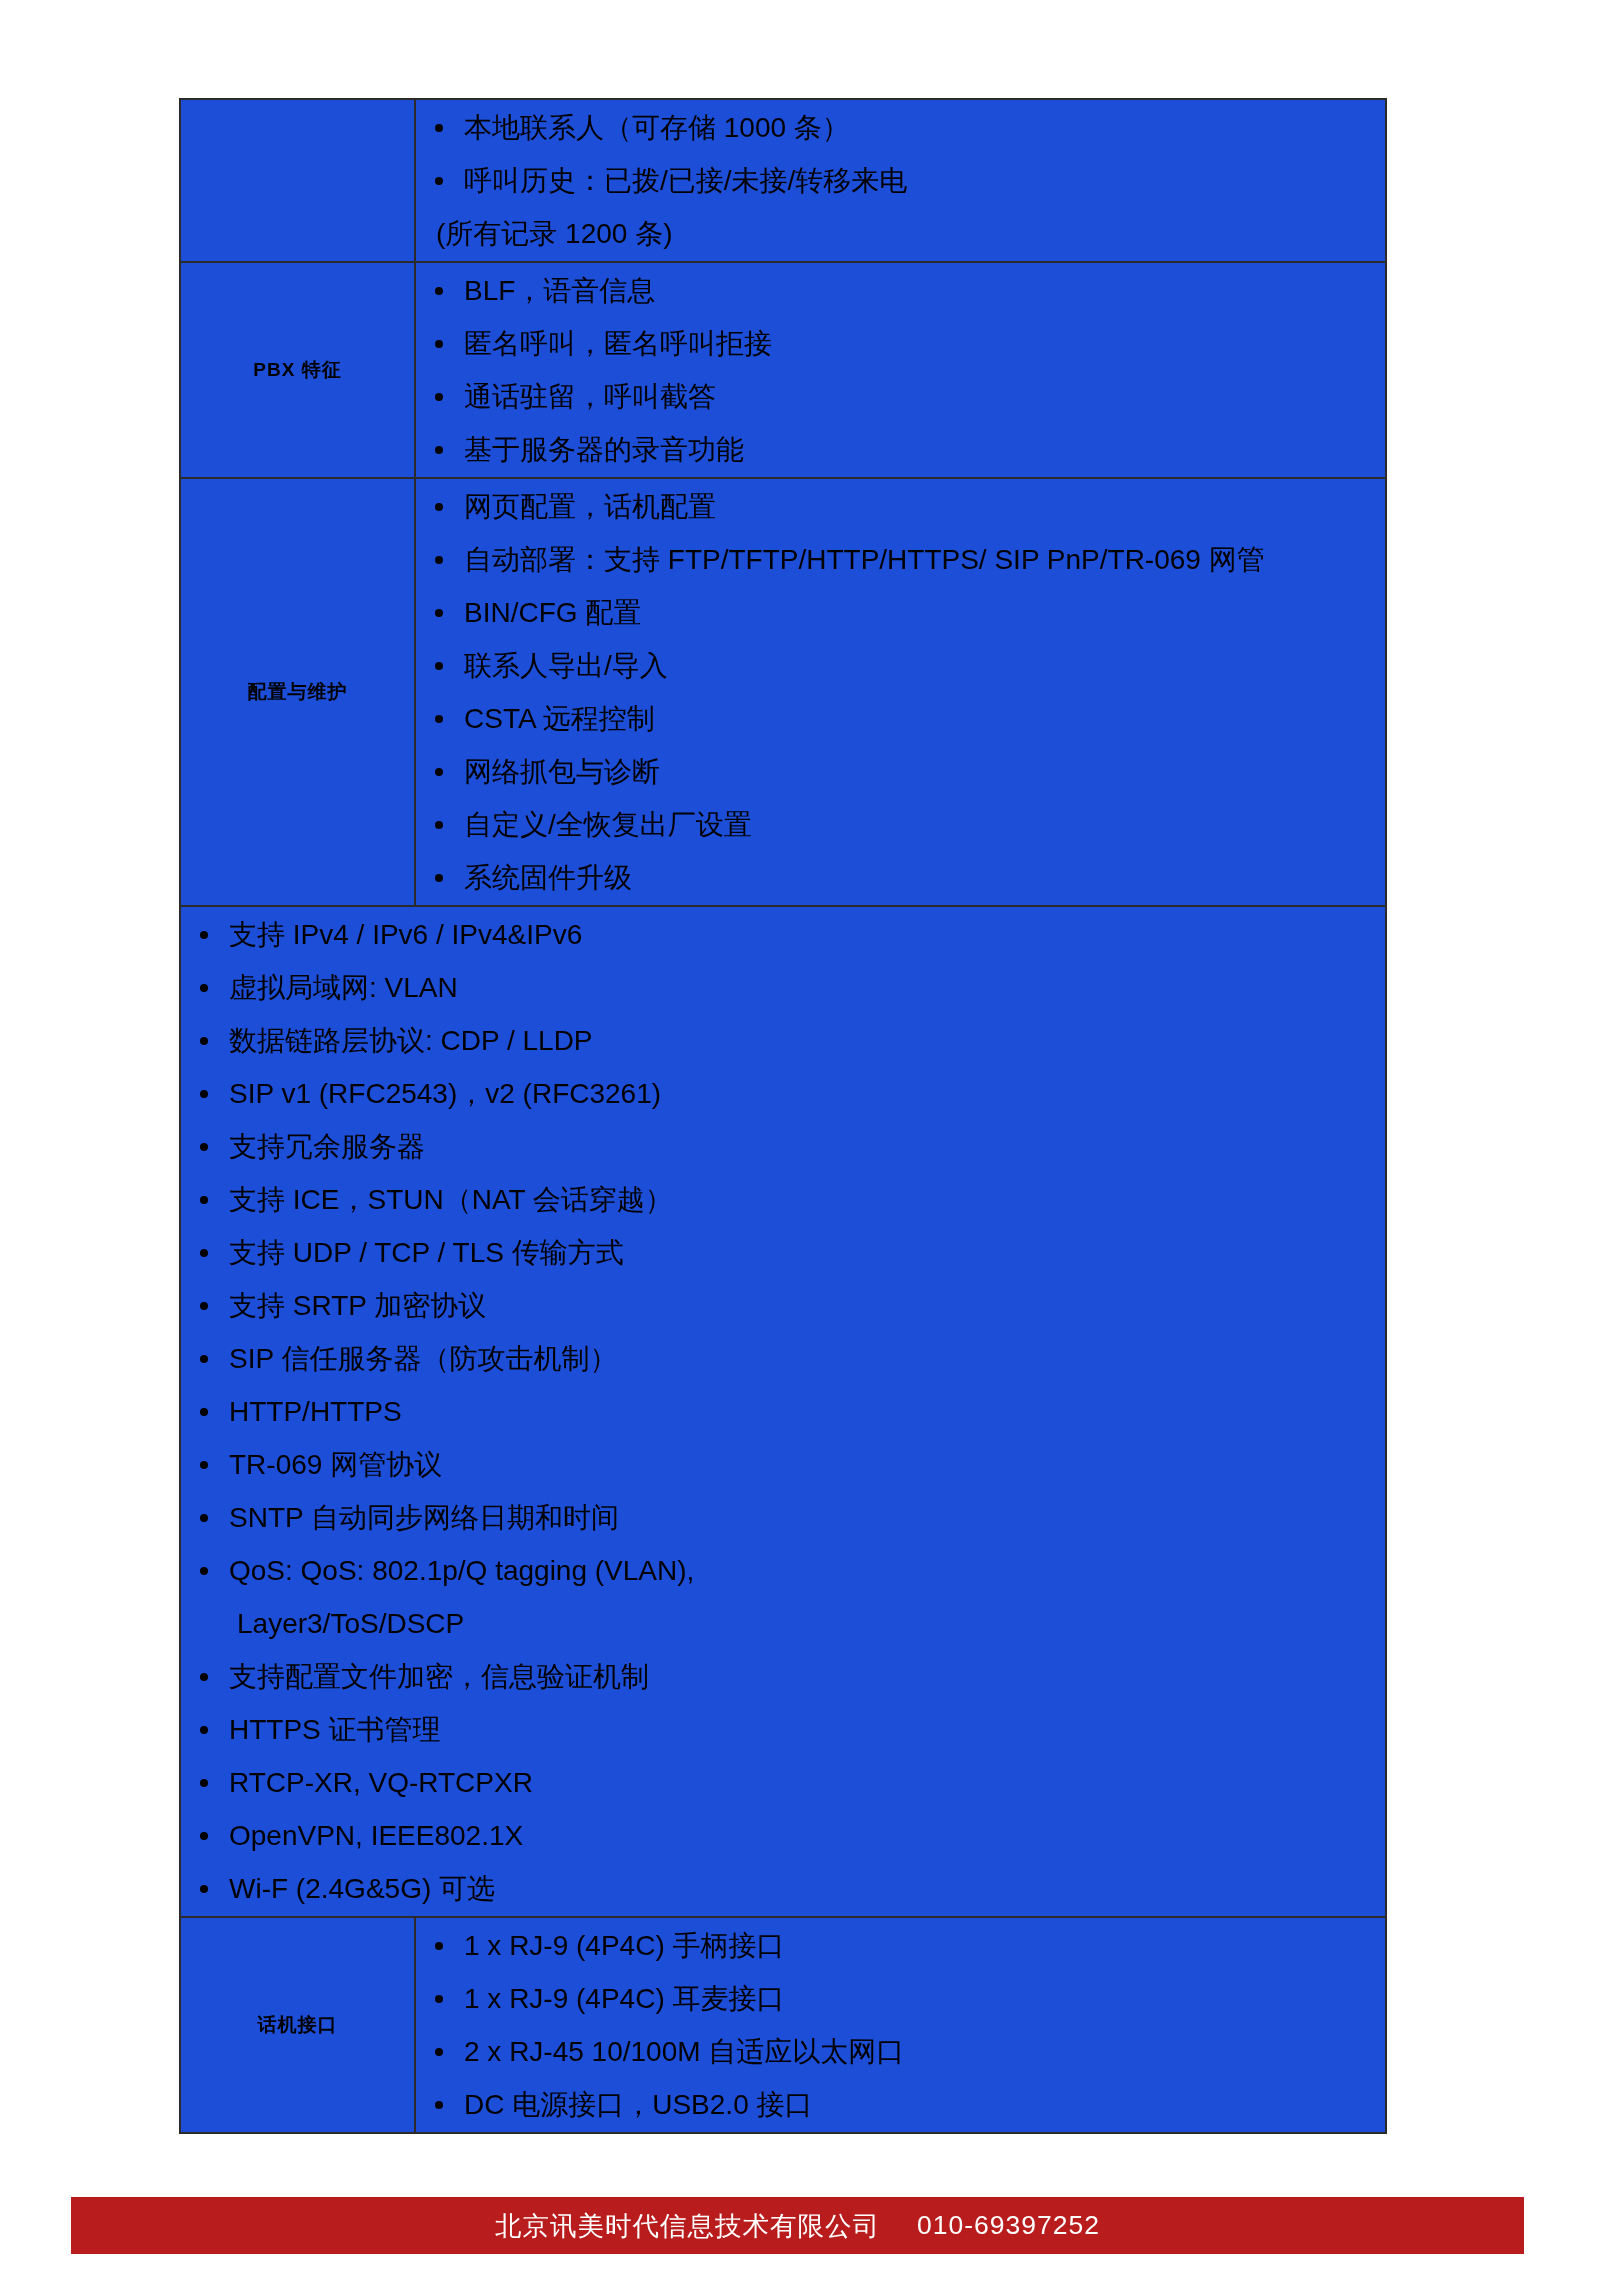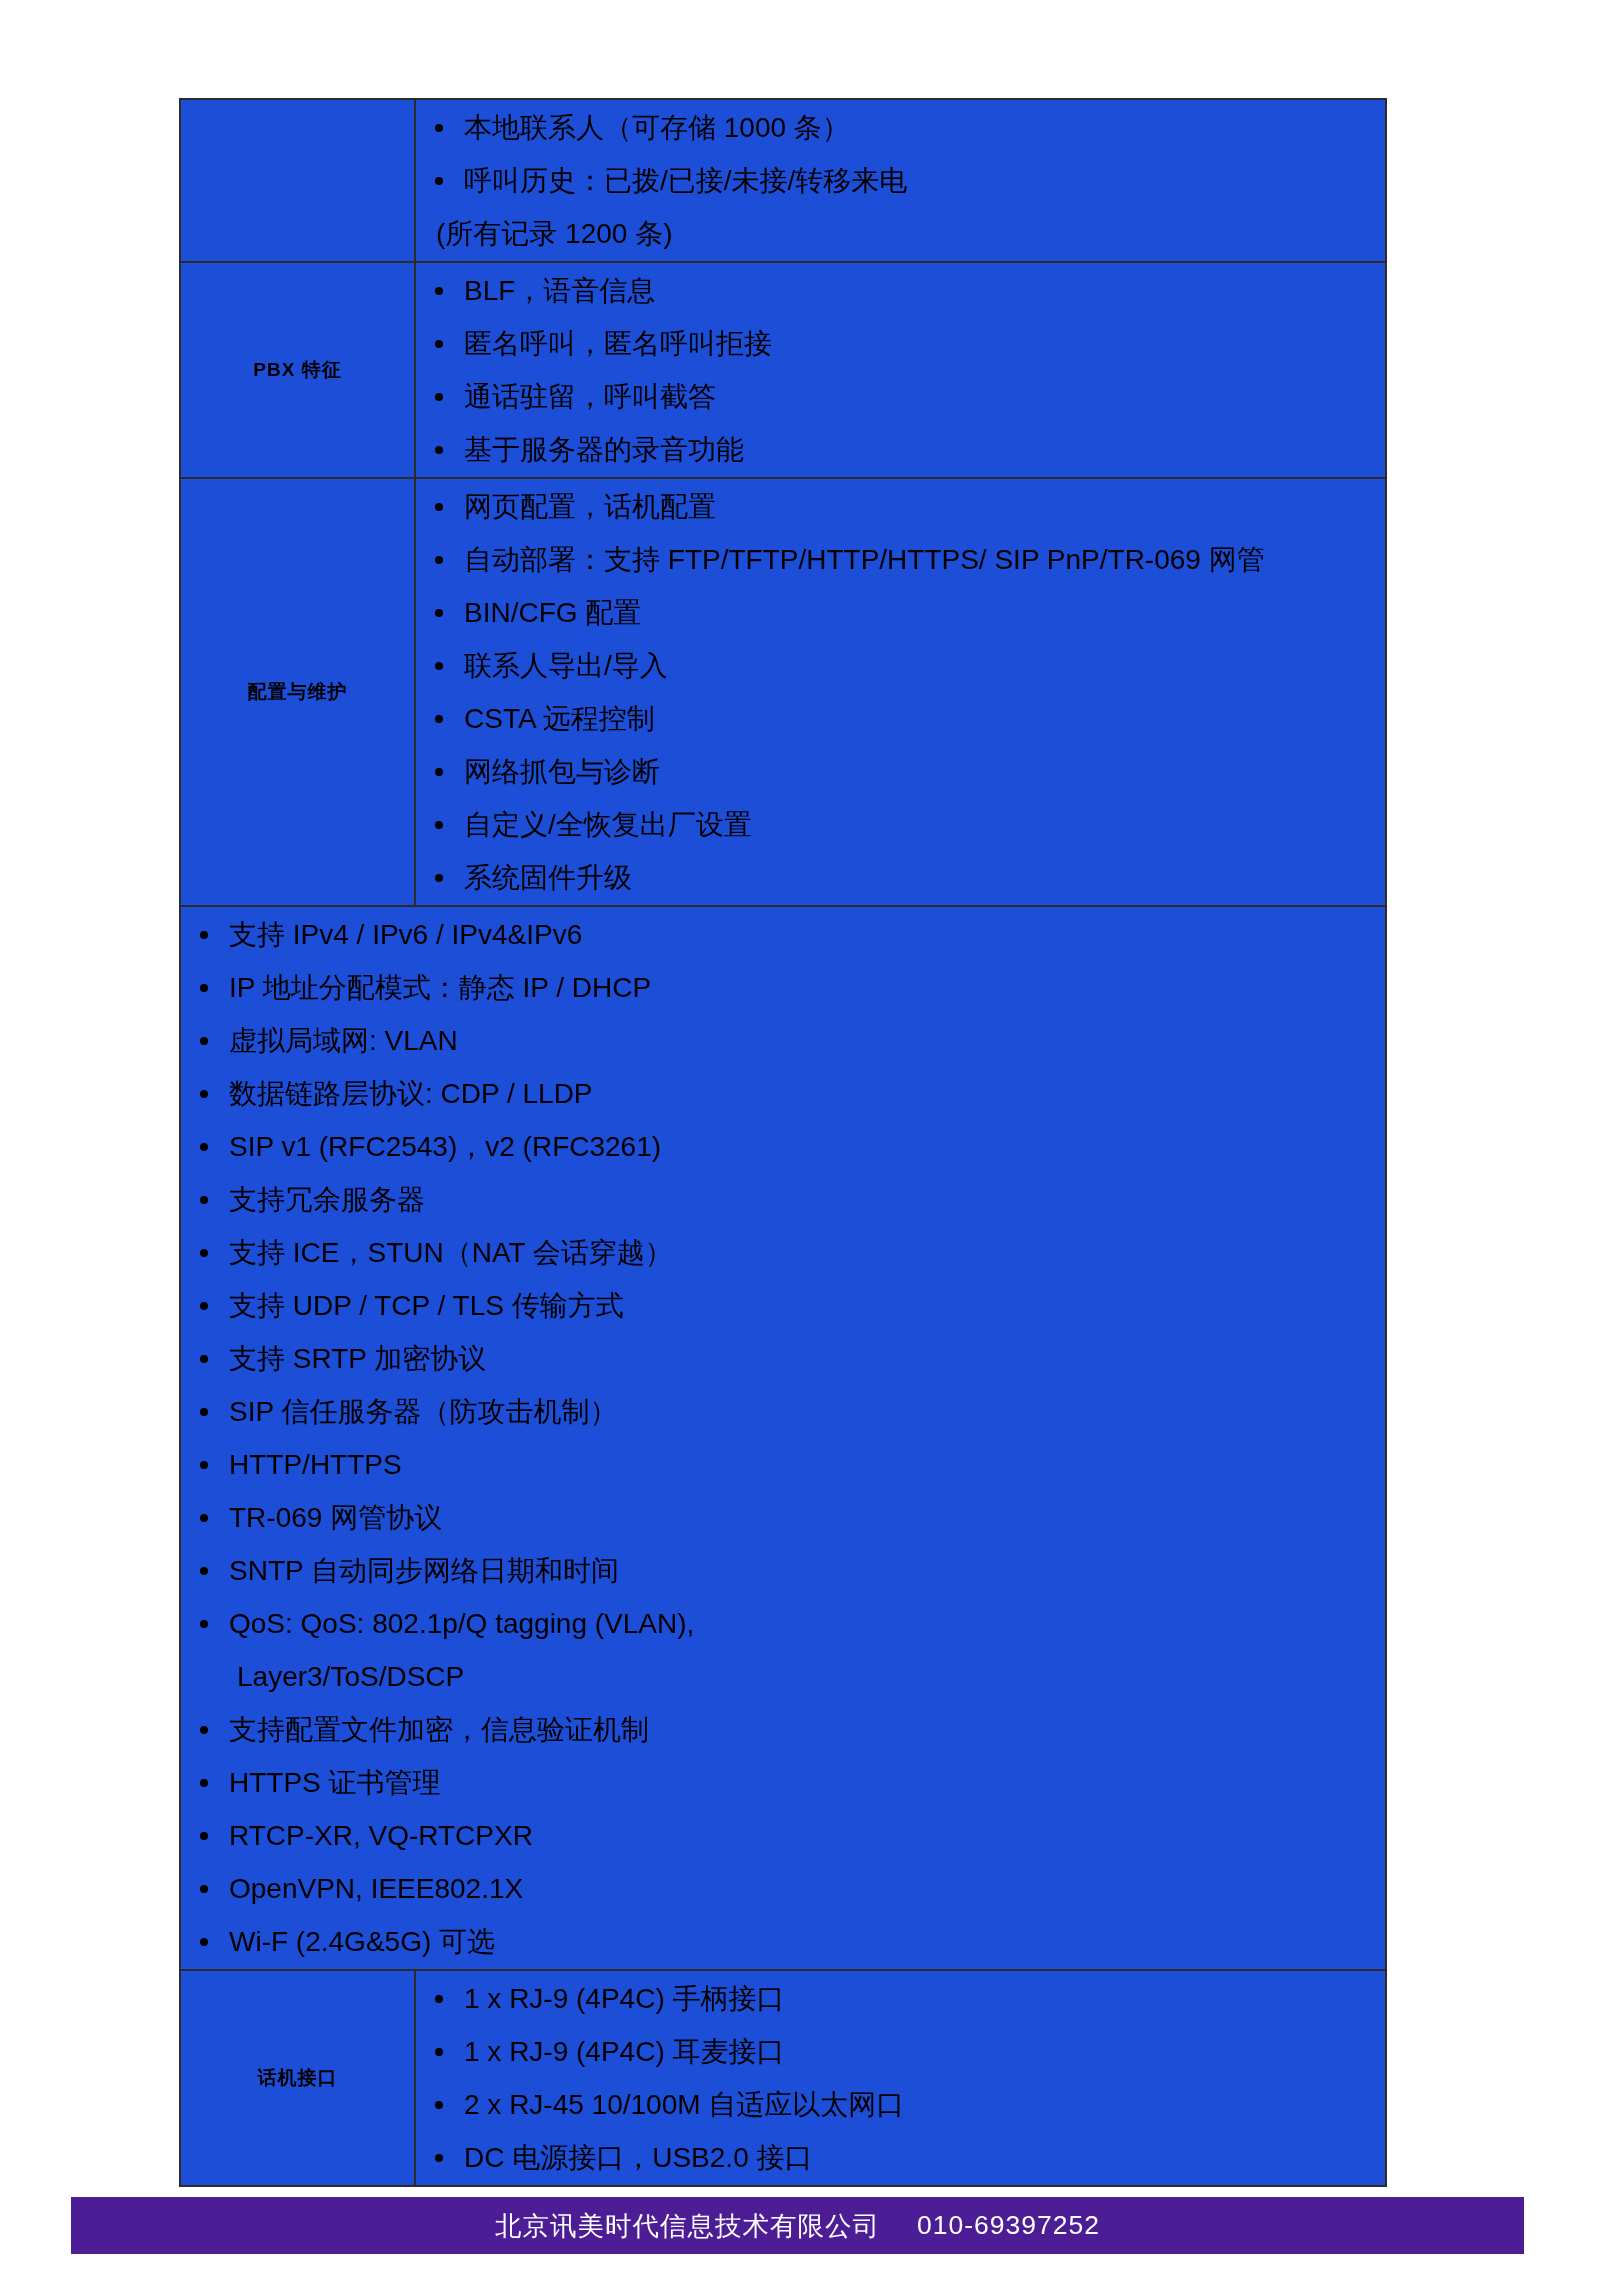--- a/index.html
+++ b/index.html
@@ -111,21 +111,20 @@
           <div class="spec-item"><span class="dot" style="background: rgb(0, 0, 0);"></span><span class="item-text">联系人导出/导入</span></div>
           <div class="spec-item"><span class="dot" style="background: rgb(0, 0, 0);"></span><span class="item-text">CSTA 远程控制</span></div>
           <div class="spec-item"><span class="dot" style="background: rgb(0, 0, 0);"></span><span class="item-text">网络抓包与诊断</span></div>
           <div class="spec-item"><span class="dot" style="background: rgb(0, 0, 0);"></span><span class="item-text">自定义/全恢复出厂设置</span></div>
           <div class="spec-item"><span class="dot" style="background: rgb(0, 0, 0);"></span><span class="item-text">系统固件升级</span></div>
         </div>
       </div>
       <div class="spec-row">
         <div class="items-cell">
           <div class="spec-item"><span class="dot" style="background: rgb(0, 0, 0);"></span><span class="item-text">支持 IPv4 / IPv6 / IPv4&amp;IPv6</span></div>
-          <div class="spec-item"><span class="dot" style="background: rgb(0, 0, 0);"></span><span class="item-text">IP 地址分配模式：静态 IP / DHCP</span></div>
           <div class="spec-item"><span class="dot" style="background: rgb(0, 0, 0);"></span><span class="item-text">虚拟局域网: VLAN</span></div>
           <div class="spec-item"><span class="dot" style="background: rgb(0, 0, 0);"></span><span class="item-text">数据链路层协议: CDP / LLDP</span></div>
           <div class="spec-item"><span class="dot" style="background: rgb(0, 0, 0);"></span><span class="item-text">SIP v1 (RFC2543)，v2 (RFC3261)</span></div>
           <div class="spec-item"><span class="dot" style="background: rgb(0, 0, 0);"></span><span class="item-text">支持冗余服务器</span></div>
           <div class="spec-item"><span class="dot" style="background: rgb(0, 0, 0);"></span><span class="item-text">支持 ICE，STUN（NAT 会话穿越）</span></div>
           <div class="spec-item"><span class="dot" style="background: rgb(0, 0, 0);"></span><span class="item-text">支持 UDP / TCP / TLS 传输方式</span></div>
           <div class="spec-item"><span class="dot" style="background: rgb(0, 0, 0);"></span><span class="item-text">支持 SRTP 加密协议</span></div>
           <div class="spec-item"><span class="dot" style="background: rgb(0, 0, 0);"></span><span class="item-text">SIP 信任服务器（防攻击机制）</span></div>
           <div class="spec-item"><span class="dot" style="background: rgb(0, 0, 0);"></span><span class="item-text">HTTP/HTTPS</span></div>
           <div class="spec-item"><span class="dot" style="background: rgb(0, 0, 0);"></span><span class="item-text">TR-069 网管协议</span></div>
@@ -145,19 +144,19 @@
         </div>
         <div class="items-cell">
           <div class="spec-item"><span class="dot" style="background: rgb(0, 0, 0);"></span><span class="item-text">1 x RJ-9 (4P4C) 手柄接口</span></div>
           <div class="spec-item"><span class="dot" style="background: rgb(0, 0, 0);"></span><span class="item-text">1 x RJ-9 (4P4C) 耳麦接口</span></div>
           <div class="spec-item"><span class="dot" style="background: rgb(0, 0, 0);"></span><span class="item-text">2 x RJ-45 10/100M 自适应以太网口</span></div>
           <div class="spec-item"><span class="dot" style="background: rgb(0, 0, 0);"></span><span class="item-text">DC 电源接口，USB2.0 接口</span></div>
         </div>
       </div>
     </div>
 
-  <div class="footer-bar" style="background: #4c1d95; color: rgb(255, 255, 255);">
+  <div class="footer-bar" style="background: #b91c1c; color: rgb(255, 255, 255);">
     <span>北京讯美时代信息技术有限公司</span>
     <span>010-69397252</span>
   </div>
 
 </div>
 
 
 </body></html>

